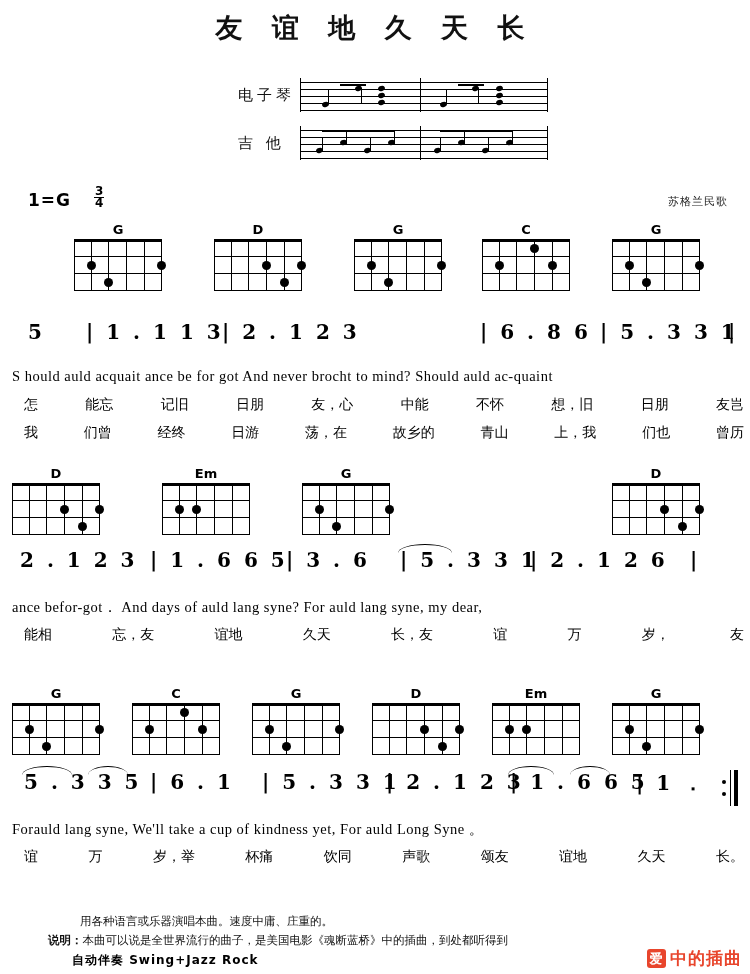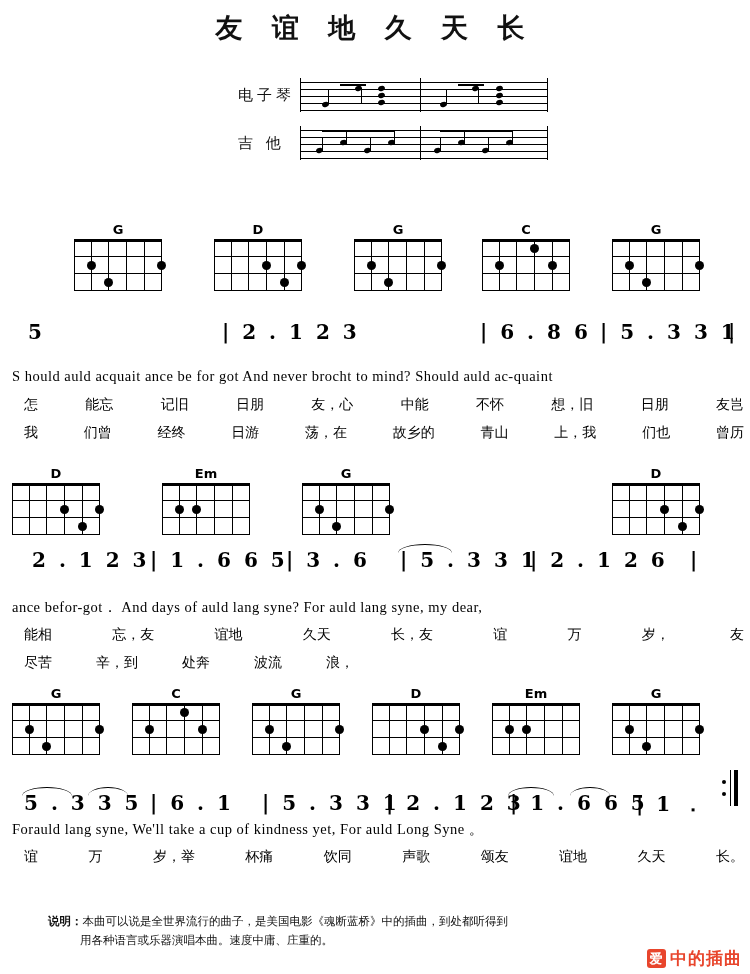--- a/index.html
+++ b/index.html
@@ -350,20 +350,28 @@
         <div class="stem" style="left:140px; top:12px"></div>
         <div class="stem" style="left:164px; top:6px"></div>
         <div class="stem" style="left:188px; top:12px"></div>
         <div class="stem" style="left:212px; top:6px"></div>
         <div class="beam" style="left:140px; top:4px; width:73px"></div>
       </div>
     </div>
 
   </div>
 
+  <div class="keyrow">
+    <div class="keysig">1=G</div>
+    <div class="meter">
+      <div class="top">3</div>
+      <div>4</div>
+    </div>
+    <div class="composer">苏格兰民歌</div>
+  </div>
 
   <div class="chordrow" style="top:222px">
 
     <div class="chord" style="left:72px">
       <div class="cname">G</div>
       <div class="grid">
         <div class="nut"></div>
         <div class="h" style="top:17px"></div>
           <div class="h" style="top:34px"></div>
           <div class="h" style="top:51px"></div>
@@ -452,20 +460,21 @@
         <div class="dot" style="left:17px; top:26px"></div>
         <div class="dot" style="left:34px; top:43px"></div>
         <div class="dot" style="left:87px; top:26px"></div>
       </div>
     </div>
 
   </div>
 
   <div class="sysnotes" style="top:320px">
     <div class="measure" style="left:28px">5</div>
+    <div class="measure" style="left:86px">| 1 . 1   1 3</div>
     <div class="measure" style="left:222px">| 2 . 1   2 3</div>
     <div class="measure" style="left:480px">| 6 .  8 6</div>
     <div class="measure" style="left:600px">| 5 . 3   3 1</div>
     <div class="measure" style="left:728px">|</div>
   </div>
   <div class="lyricline" style="top:368px">S hould  auld acquait ance  be  for got  And  never  brocht to mind? Should    auld  ac-quaint</div>
   <div class="cnline" style="top:396px">
     <span>怎</span>
     <span>能忘</span>
     <span>记旧</span>
@@ -564,46 +573,39 @@
         <div class="dot" style="left:52px; top:26px"></div>
         <div class="dot" style="left:87px; top:26px"></div>
         <div class="dot" style="left:70px; top:43px"></div>
       </div>
     </div>
 
   </div>
 
   <div class="sysnotes" style="top:548px">
     <div class="slur" style="left:398px; top:-4px; width:54px"></div>
-    <div class="measure" style="left:32px">2 . 1   2 3</div>
+    <div class="measure" style="left:20px">2 . 1   2 3</div>
     <div class="measure" style="left:150px">| 1 .  6    6 5</div>
     <div class="measure" style="left:286px">| 3 .   6</div>
     <div class="measure" style="left:400px">| 5 . 3   3 1</div>
     <div class="measure" style="left:530px">| 2 . 1   2 6</div>
     <div class="measure" style="left:690px">|</div>
   </div>
   <div class="lyricline" style="top:598px">ance befor-got． And days of  auld lang syne?  For            auld      lang         syne, my    dear,</div>
   <div class="cnline" style="top:626px">
     <span>能相</span>
     <span>忘，友</span>
     <span>谊地</span>
     <span>久天</span>
     <span>长，友</span>
     <span>谊</span>
     <span>万</span>
     <span>岁，</span>
     <span>友</span>
   </div>
-  <div class="cnline" style="top:654px; width:330px">
-    <span>尽苦</span>
-    <span>辛，到</span>
-    <span>处奔</span>
-    <span>波流</span>
-    <span>浪，</span>
-  </div>
 
   <div class="chordrow" style="top:686px">
 
     <div class="chord" style="left:10px">
       <div class="cname">G</div>
       <div class="grid">
         <div class="nut"></div>
         <div class="h" style="top:17px"></div>
           <div class="h" style="top:34px"></div>
           <div class="h" style="top:51px"></div>
@@ -708,21 +710,21 @@
           <div class="v" style="left:70px"></div>
           <div class="v" style="left:87px"></div>
         <div class="dot" style="left:17px; top:26px"></div>
         <div class="dot" style="left:34px; top:43px"></div>
         <div class="dot" style="left:87px; top:26px"></div>
       </div>
     </div>
 
   </div>
 
-  <div class="sysnotes" style="top:791px">
+  <div class="sysnotes" style="top:770px">
     <div class="slur" style="left:22px; top:-4px; width:50px"></div>
     <div class="slur" style="left:88px; top:-4px; width:40px"></div>
     <div class="slur" style="left:508px; top:-4px; width:46px"></div>
     <div class="slur" style="left:570px; top:-4px; width:40px"></div>
     <div class="measure" style="left:24px">5 . 3     3 5</div>
     <div class="measure" style="left:150px">| 6 .  1</div>
     <div class="measure" style="left:262px">| 5 . 3   3 1</div>
     <div class="measure" style="left:386px">| 2 . 1   2 3</div>
     <div class="measure" style="left:510px">| 1 . 6   6 5</div>
     <div class="measure" style="left:636px">| 1 ．</div>
@@ -743,25 +745,26 @@
     <span>杯痛</span>
     <span>饮同</span>
     <span>声歌</span>
     <span>颂友</span>
     <span>谊地</span>
     <span>久天</span>
     <span>长。</span>
   </div>
 
   <div class="note-block">
+    <div style="padding-left:32px">用各种语言或乐器演唱本曲。速度中庸、庄重的。</div>
     <div>
       <span class="tag">说明：</span><span>本曲可以说是全世界流行的曲子，是美国电影《魂断蓝桥》中的插曲，到处都听得到</span>
     </div>
-    <div style="padding-left:32px">用各种语言或乐器演唱本曲。速度中庸、庄重的。</div>
-  </div>
-
+  </div>
+
+  <div class="accomp">自动伴奏  Swing+Jazz  Rock</div>
 
   <div class="watermark">
     <div class="wm-mark">爱</div>
     <span>中的插曲</span>
   </div>
 
 </div>
 
 </body></html>

